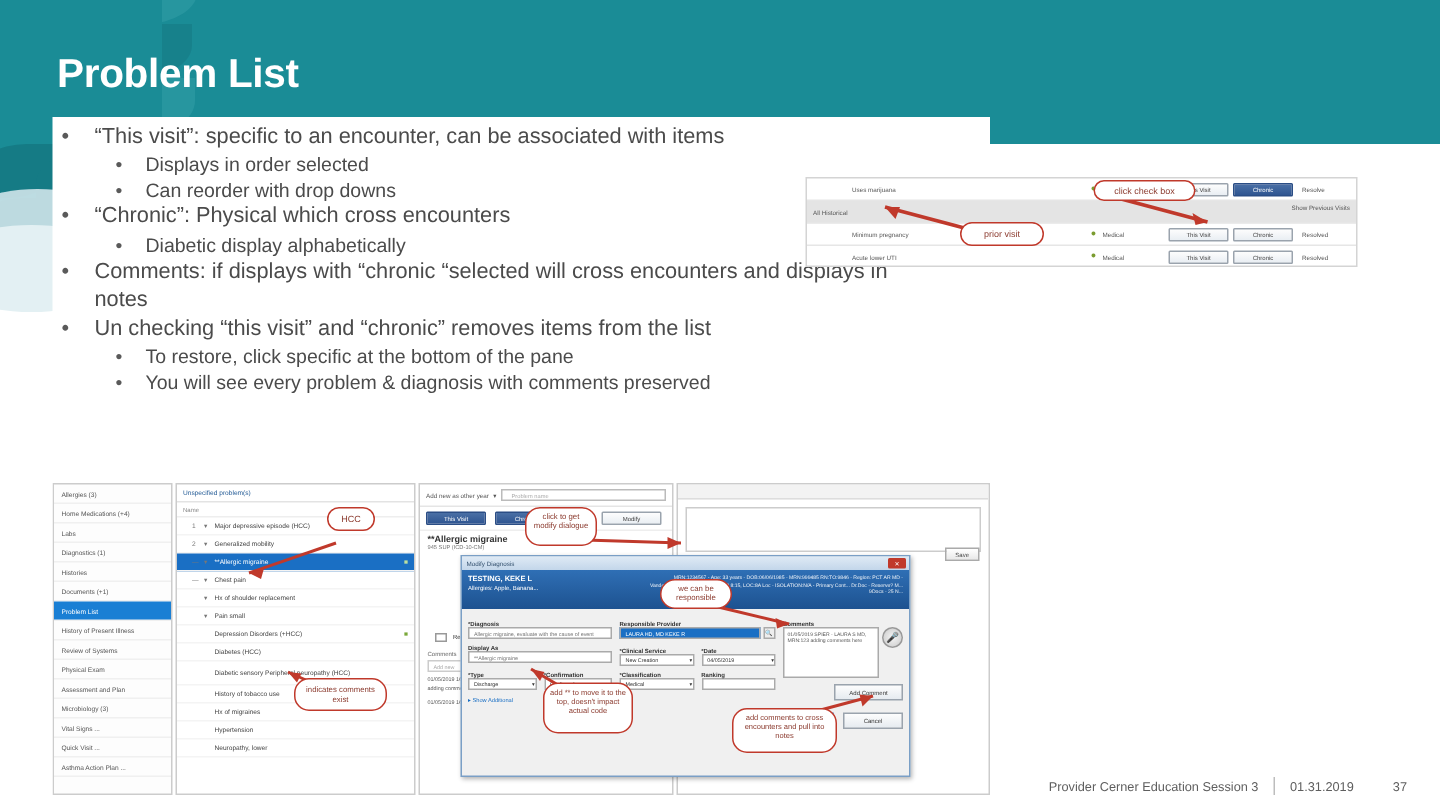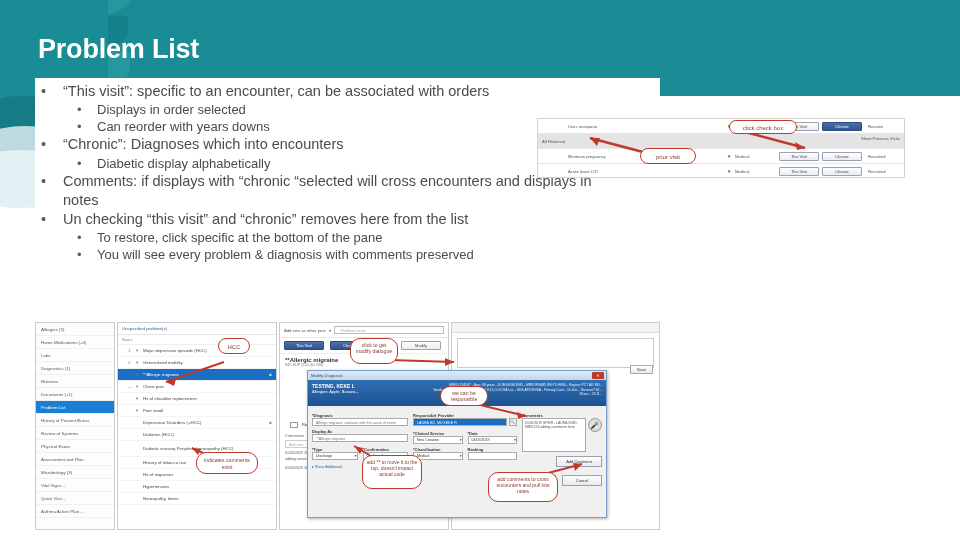--- a/index.html
+++ b/index.html
@@ -315,45 +315,45 @@
     <div class="ellipse-lighter" style="left:-44px; top:150px; width:130px; height:58px;"></div>
   </div>
 
   <h1 class="slide-title">Problem List</h1>
 
   <div class="content-card"></div>
 
   <div class="bullets">
     <div class="b1">
         <span class="bullet-dot">•</span>
-        <span class="btext">“This visit”: specific to an encounter,  can be associated with orders</span>
+        <span class="btext">“This visit”: specific to an encounter,  can be associated with items</span>
       </div>
     <div class="b2">
         <span class="bullet-dot">•</span>
         <span class="btext">Displays in order selected</span>
       </div>
     <div class="b2">
         <span class="bullet-dot">•</span>
-        <span class="btext">Can reorder with years downs</span>
+        <span class="btext">Can reorder with drop downs</span>
       </div>
     <div class="b1">
         <span class="bullet-dot">•</span>
-        <span class="btext">“Chronic”:  Diagnoses which into encounters</span>
+        <span class="btext">“Chronic”:  Physical which cross encounters</span>
       </div>
     <div class="b2">
         <span class="bullet-dot">•</span>
         <span class="btext">Diabetic display alphabetically</span>
       </div>
     <div class="b1" style="width:580px;">
         <span class="bullet-dot">•</span>
         <span class="btext">Comments:  if  displays with “chronic “selected  will cross encounters and displays in notes</span>
       </div>
     <div class="b1">
         <span class="bullet-dot">•</span>
-        <span class="btext">Un checking “this visit” and “chronic” removes here from the list</span>
+        <span class="btext">Un checking “this visit” and “chronic” removes items from the list</span>
       </div>
     <div class="b2">
         <span class="bullet-dot">•</span>
         <span class="btext">To restore, click specific at the bottom of the pane</span>
       </div>
     <div class="b2">
         <span class="bullet-dot">•</span>
         <span class="btext">You will see every problem &amp; diagnosis with comments preserved</span>
       </div>
   </div>
@@ -664,14 +664,20 @@
     <path d="M6,6 L15,8 L12,14 Z" fill="#c0392b"></path>
   </svg>
   <div class="callout" style="left:362px; top:455px; width:60px; height:34px; font-size:5px; line-height:1.22; padding-top:3px;">add ** to move it to the top, doesn't impact actual code</div>
 
   <svg class="arrow-svg" style="left:510px; top:460px; width:80px; height:30px;">
     <path d="M12,20 L72,4" stroke="#c0392b" stroke-width="2" fill="none"></path>
     <path d="M72,4 L63,3 L65,11 Z" fill="#c0392b"></path>
   </svg>
   <div class="callout" style="left:488px; top:472px; width:70px; height:30px; font-size:5px; line-height:1.22; padding-top:3px;">add comments to cross encounters and pull into notes</div>
 
+  <div class="footer">
+    <span>Provider Cerner Education Session 3</span>
+    <span class="divider"></span>
+    <span>01.31.2019</span>
+    <span class="pagenum">37</span>
+  </div>
 
 </div>
 
 </body></html>

